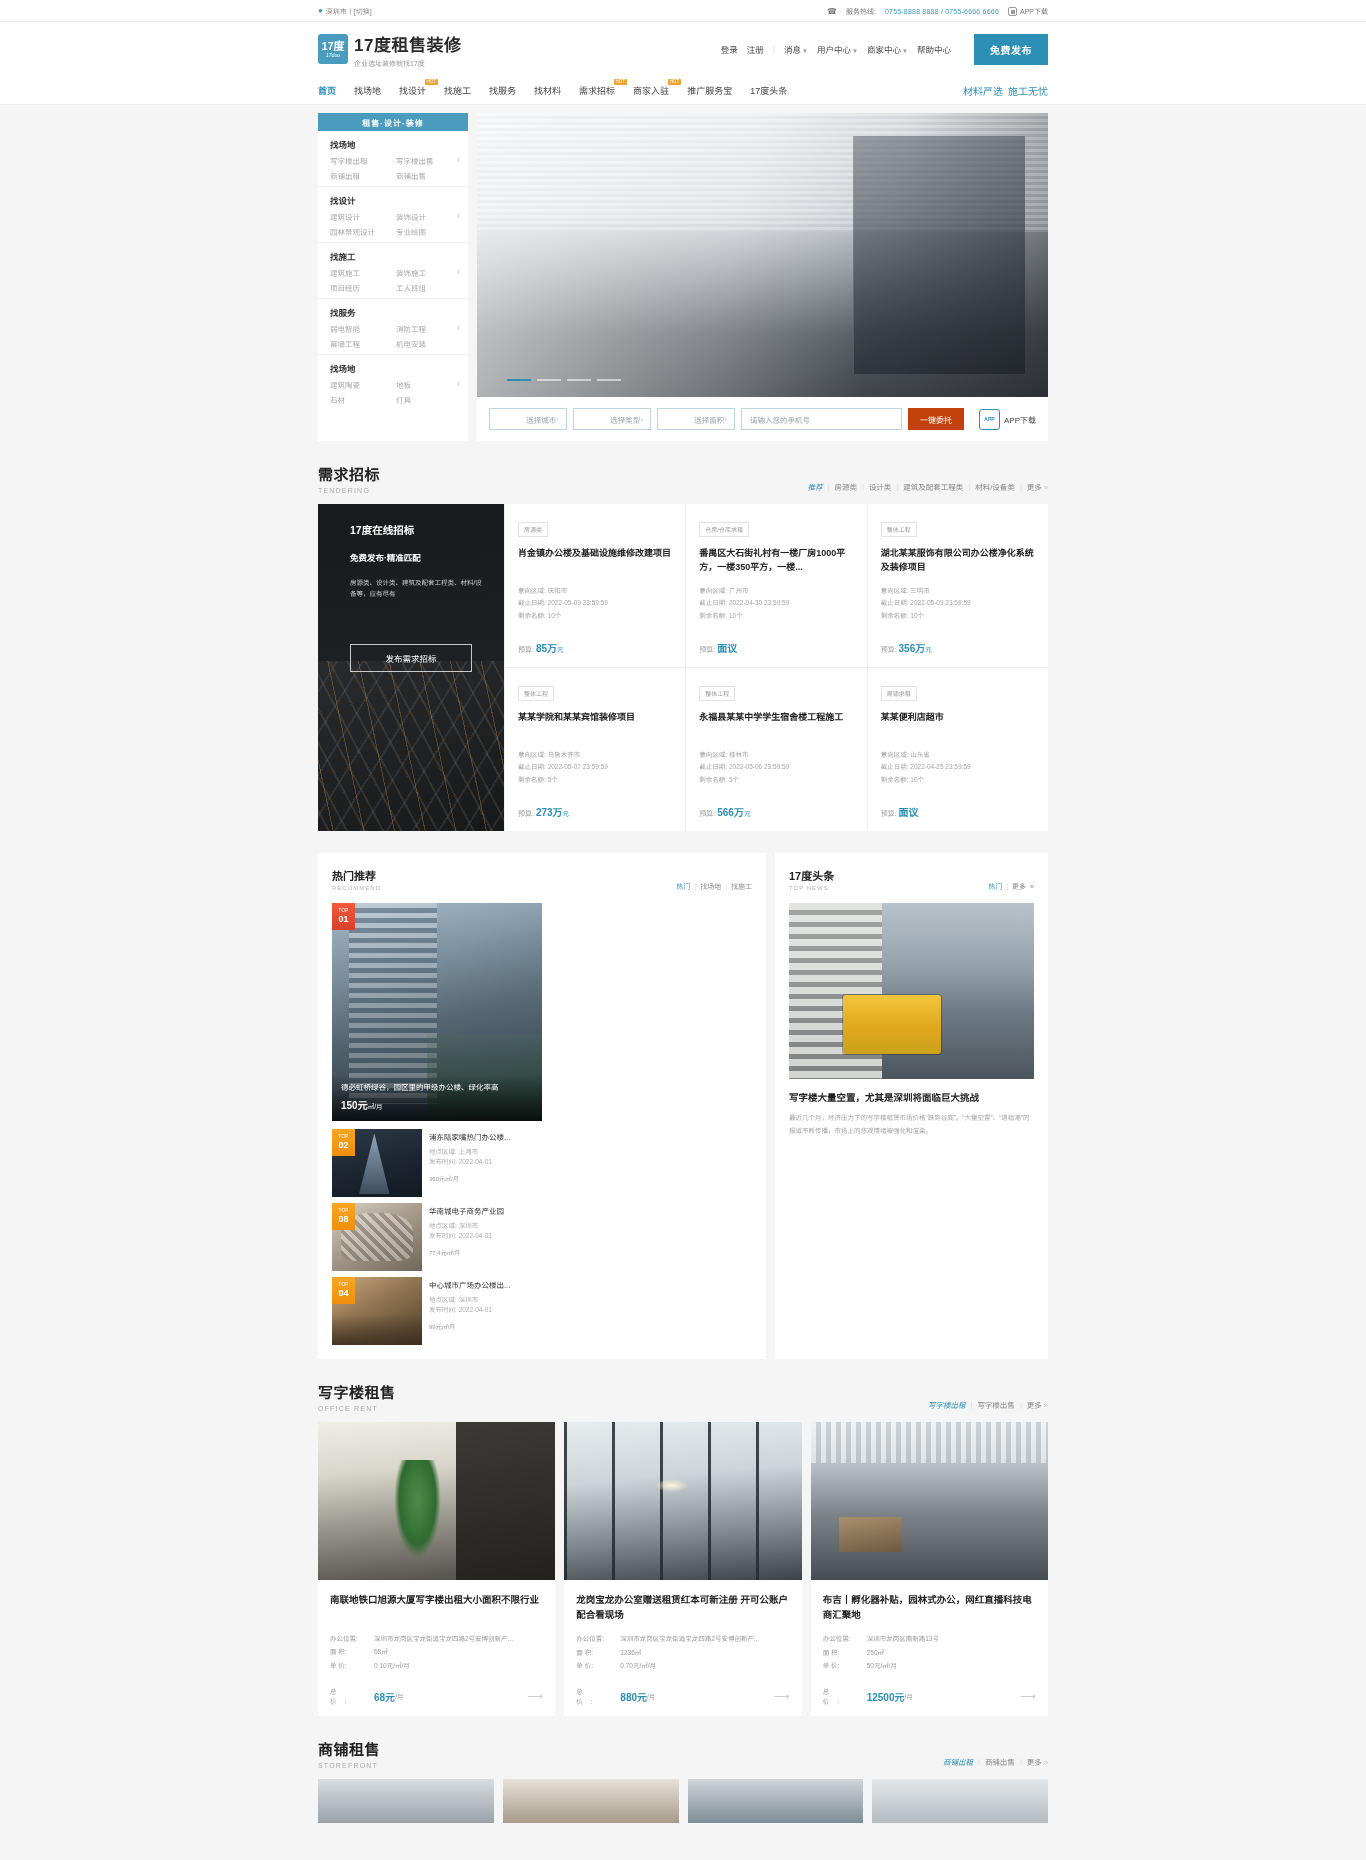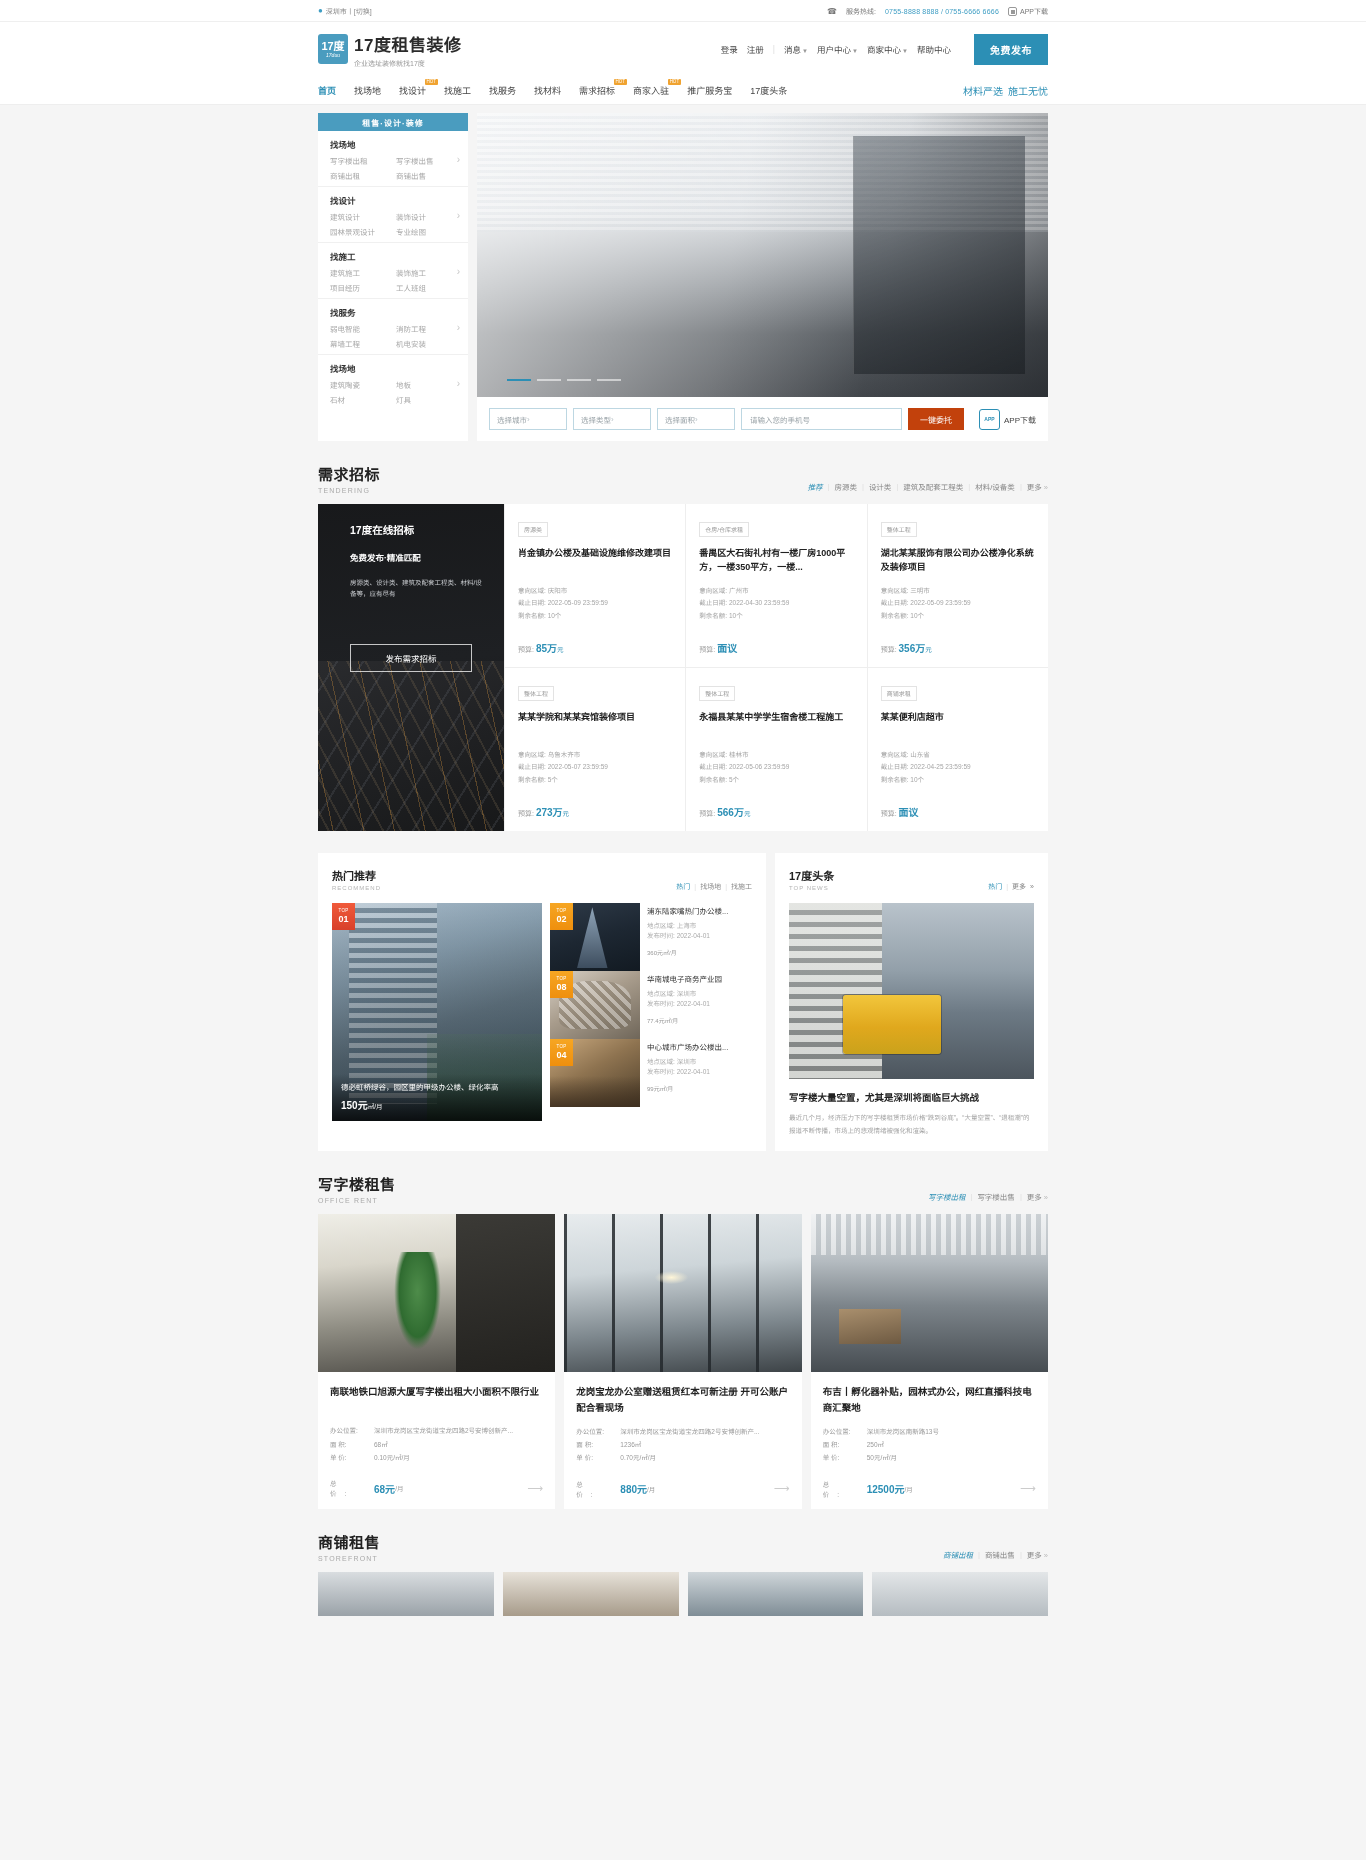--- a/index.html
+++ b/index.html
@@ -121,21 +121,21 @@
   .banner-more {
     margin-top: 93px; font-size: 7.5px; color: #3a3f44; display: inline-block;
   }
   .banner-dots { position: absolute; left: 30px; bottom: 16px; z-index: 3; display: flex; gap: 6px; }
   .banner-dots i { display: block; width: 24px; height: 2px; background: rgba(255,255,255,.55); }
   .banner-dots i.on { background: #2c8fb5; }
 
   .searchbar { background: #fff; padding: 11px 12px; display: flex; align-items: center; gap: 6px; }
   .sel {
     width: 78px; height: 22px; border: 1px solid #bdd7e2; background: #fff;
-    display: flex; align-items: center; justify-content: flex-start;
+    display: flex; align-items: center; justify-content: flex-end;
     padding: 0 7px; font-size: 7.5px; color: #9aa3a8; cursor: pointer;
   }
   .sel .chev { color: #b9c3c8; font-size: 8px; }
   .phone-input {
     flex: 1; height: 22px; border: 1px solid #bdd7e2; background: #fff;
     padding: 0 8px; font-size: 7.5px; color: #9aa3a8;
     display: flex; align-items: center;
   }
   .btn-entrust {
     width: 56px; height: 22px; background: #c2410c; color: #fff;
@@ -206,21 +206,21 @@
   .two-col { display: flex; gap: 9px; margin-top: 22px; }
   .panel { background: #fff; padding: 14px 14px 14px; }
   .panel-head { display: flex; align-items: flex-end; margin-bottom: 12px; }
   .panel-title { font-size: 11px; font-weight: bold; color: #222; }
   .panel-sub { font-size: 6px; color: #b4b4b4; letter-spacing: 1px; margin-top: 2px; }
   .panel-links { margin-left: auto; font-size: 7px; color: #888; display: flex; gap: 4px; align-items: center; }
   .panel-links .on { color: #2c8fb5; }
   .panel-links .bar { color: #e0e0e0; }
 
   .rec { width: 448px; flex: 0 0 448px; }
-  .rec-body { display: flex; gap: 8px; }
+  .rec-body { display: flex; gap: 8px; flex-direction: column; }
   .rec-big { width: 210px; flex: 0 0 210px; position: relative; }
   .rec-big-img {
     height: 218px;
     background:
       linear-gradient(180deg, rgba(255,255,255,.1), rgba(0,0,0,.35)),
       linear-gradient(160deg,#9fb4c4 0%,#7d96a8 30%,#5e7483 55%,#3e5765 100%);
     position: relative; overflow: hidden;
   }
   .rec-big-img::before {
     content: ""; position: absolute; left: 8%; top: 0; width: 42%; height: 92%;
@@ -242,21 +242,21 @@
   .rec-big-cap {
     position: absolute; left: 0; right: 0; bottom: 0; z-index: 3;
     padding: 8px 9px 9px;
     background: linear-gradient(0deg, rgba(0,0,0,.78), rgba(0,0,0,0));
     color: #fff;
   }
   .rec-big-cap .rb-t { font-size: 7.5px; line-height: 1.5; }
   .rec-big-cap .rb-p { font-size: 10px; font-weight: bold; margin-top: 4px; }
   .rec-big-cap .rb-p span { font-size: 6.5px; font-weight: normal; }
 
-  .rec-list { flex: 1; display: flex; flex-direction: column; gap: 0; }
+  .rec-list { flex: 1; display: flex; flex-direction: column; gap: 6px; }
   .rec-item { display: flex; gap: 7px; height: 68px; }
   .rec-thumb { width: 90px; flex: 0 0 90px; position: relative; overflow: hidden; }
   .rt1 { background: linear-gradient(165deg,#2e3a48 0%,#1d2732 50%,#121a22 100%); }
   .rt1::after { content:""; position:absolute; left:30%; top:6%; width:34%; height:90%;
     background: linear-gradient(180deg,#8fa4b8,#3d4d5e); clip-path: polygon(50% 0,100% 100%,0 100%); }
   .rt2 { background: linear-gradient(150deg,#d9d2c8 0%,#a89c8c 45%,#6f6659 100%); }
   .rt2::after { content:""; position:absolute; left:10%; top:15%; width:80%; height:70%;
     background: repeating-linear-gradient(45deg, rgba(255,255,255,.35) 0 4px, rgba(120,110,95,.35) 4px 8px);
     border-radius: 40% 40% 20% 20%; }
   .rt3 { background: linear-gradient(150deg,#c9a97f 0%,#8e7350 45%,#4e3f2b 100%); }

